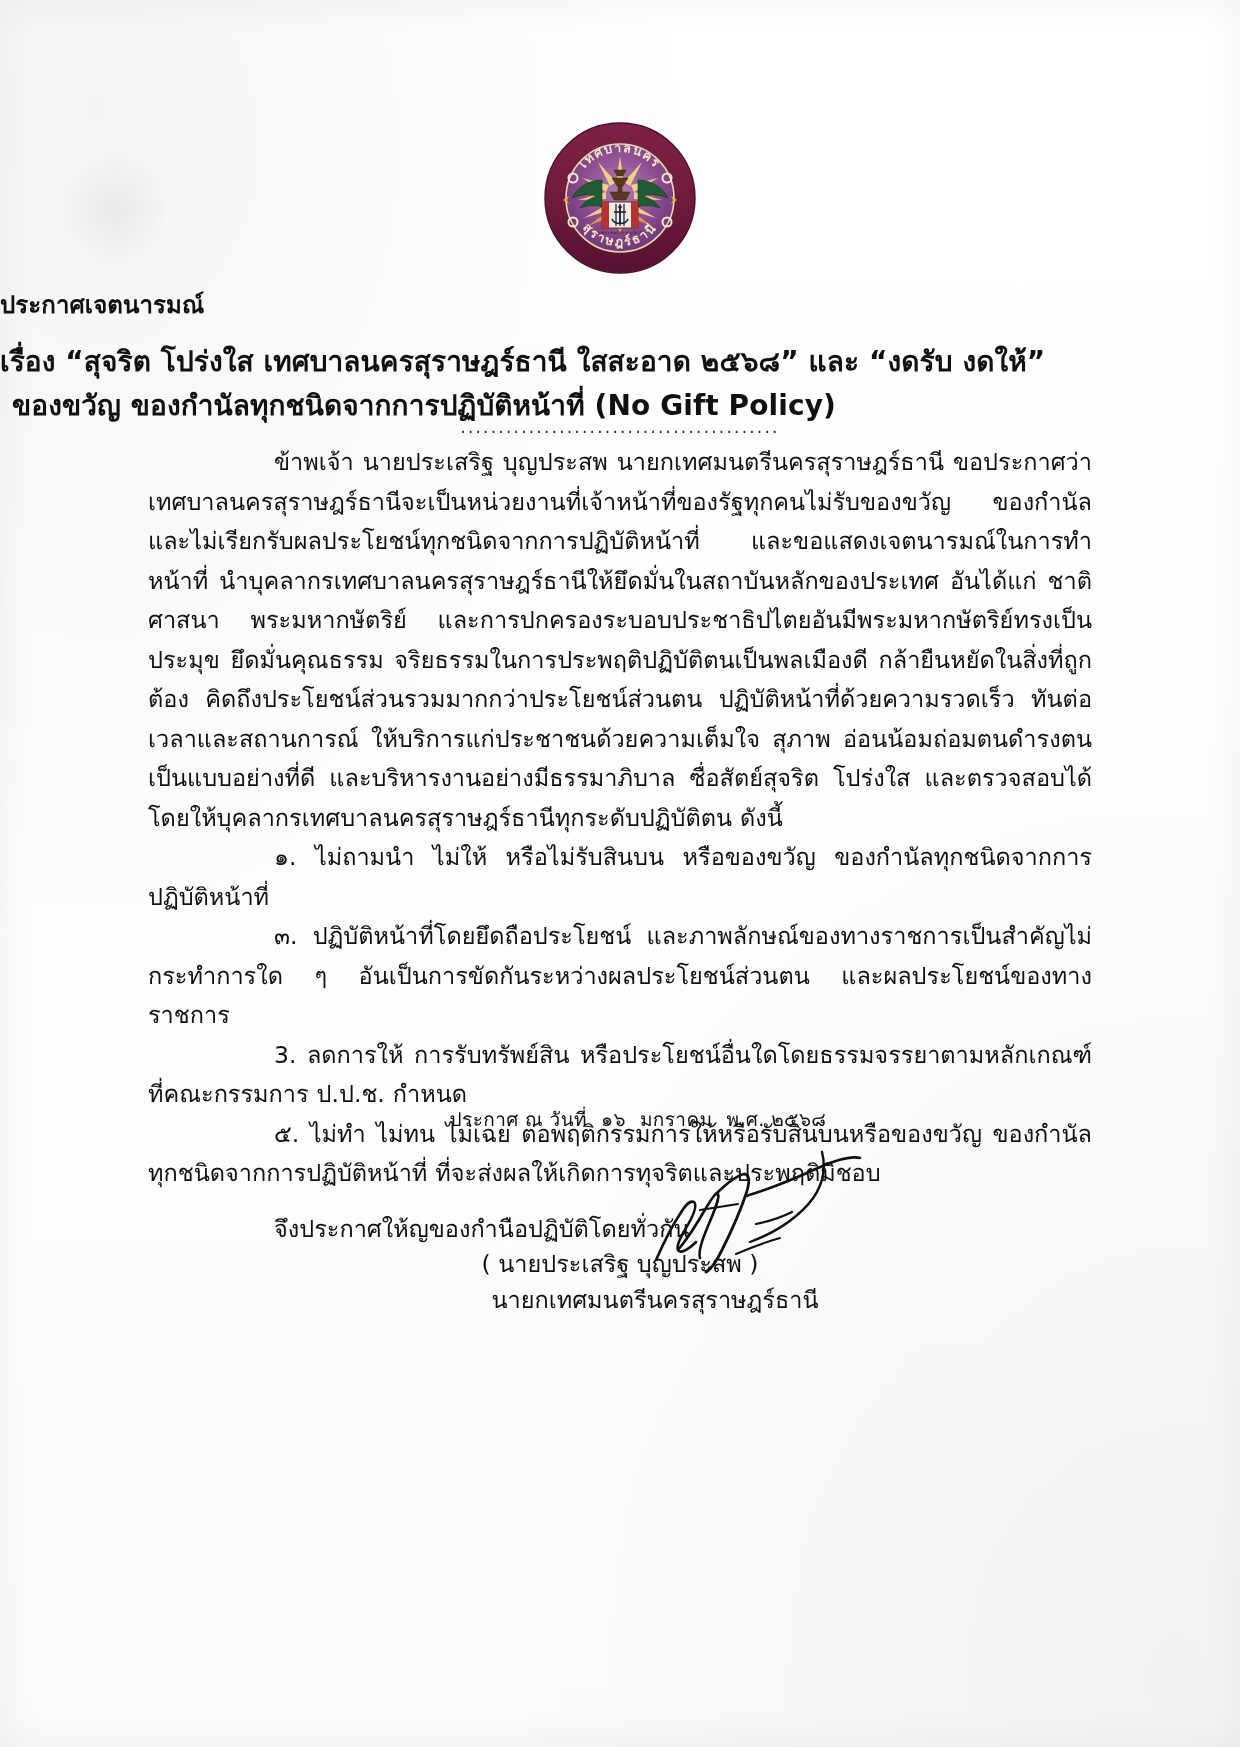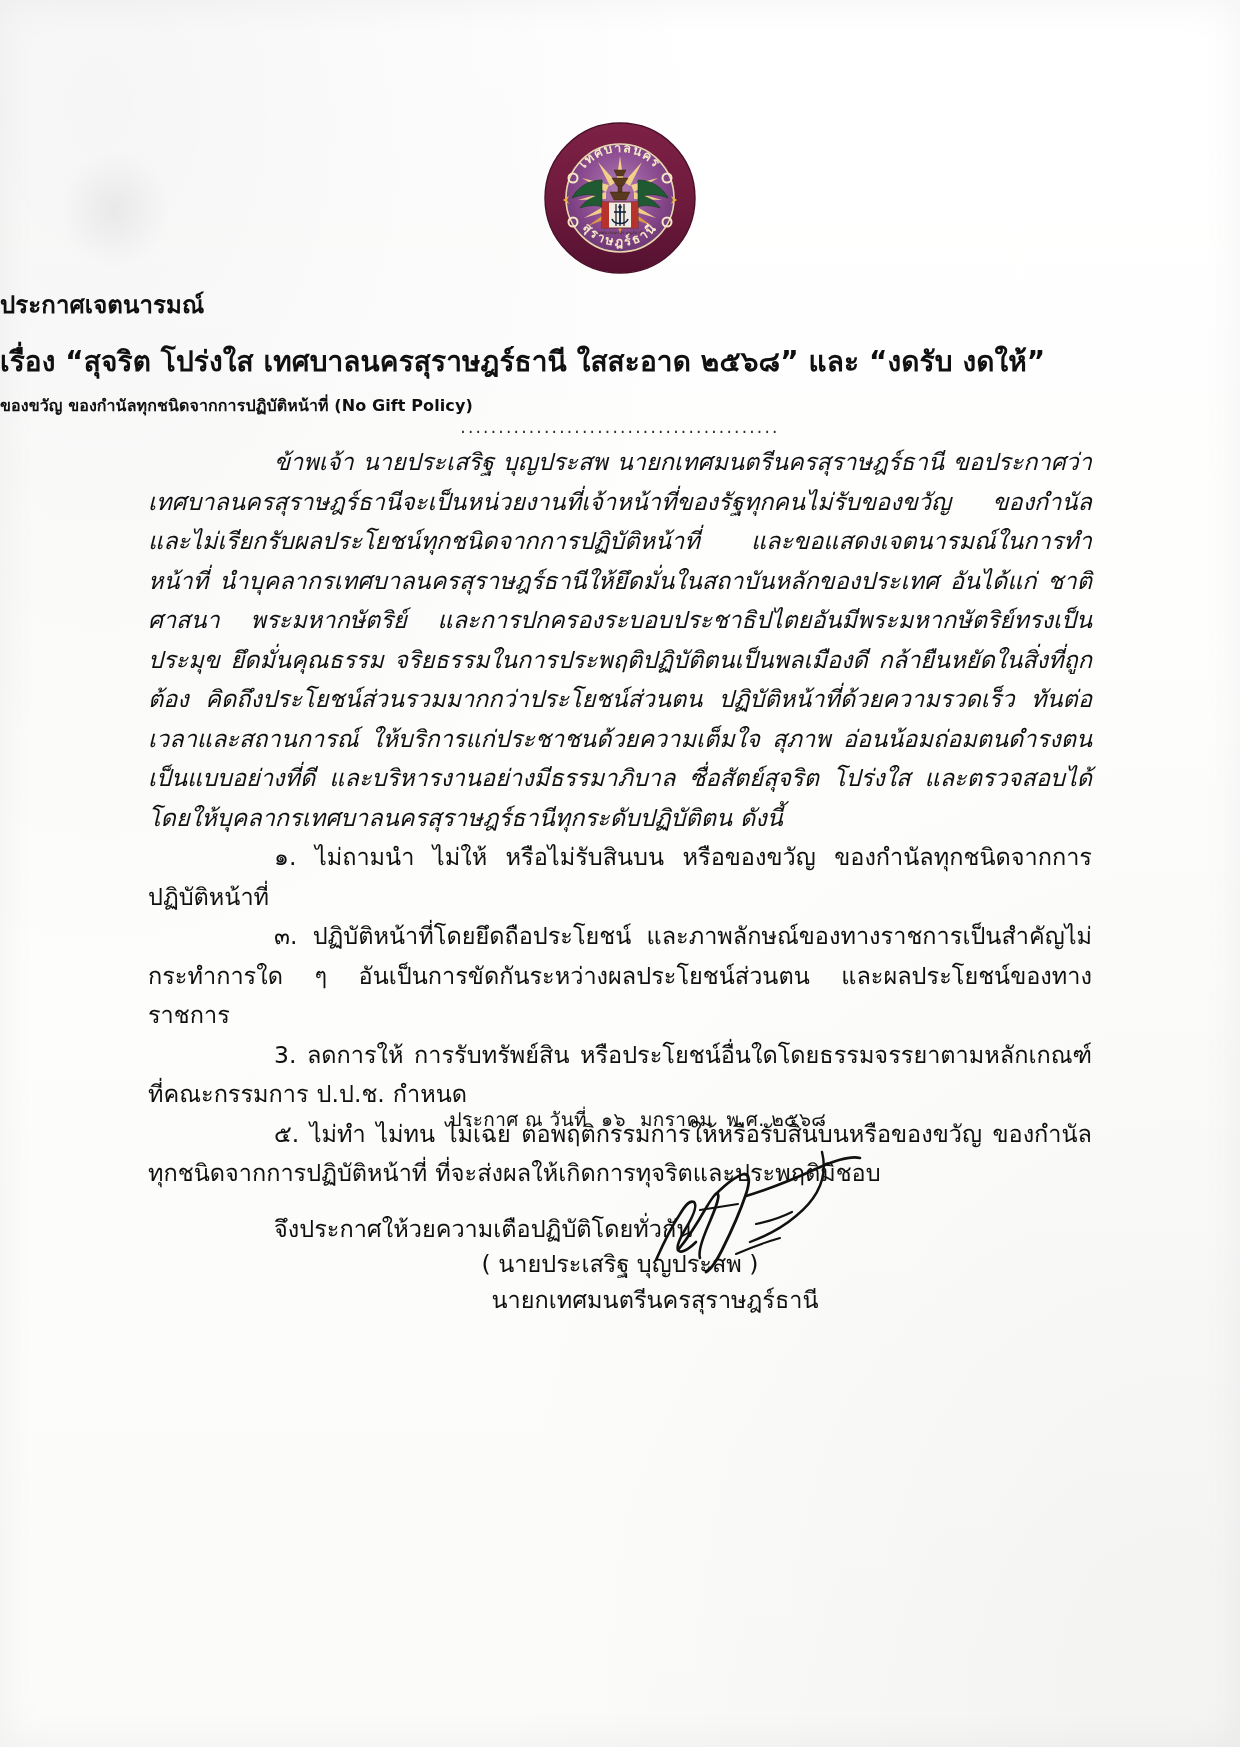--- a/index.html
+++ b/index.html
@@ -67,21 +67,21 @@
     left: 0; right: 0;
     top: 288px;
   }
   .title-line {
     font-weight: bold;
     line-height: 1.48;
     letter-spacing: 0.1px;
   }
   .t1 { font-size: 24px; }
   .t2 { font-size: 28px; margin-top: 17px; }
-  .t3 { font-size: 16px; margin-top: 12px; }
+  .t3 { font-size: 28px; margin-top: 3px; padding-left: 12px; }
 
   .dots {
     position: absolute;
     left: 0; right: 0;
     top: 417px;
     text-align: center;
     font-size: 17px;
     letter-spacing: 2.2px;
     color: #2a2a2a;
   }
@@ -93,21 +93,20 @@
     width: 944px;
   }
   .para {
     font-size: 23.5px;
     line-height: 39.5px;
     text-align: justify;
     text-justify: inter-word;
     text-indent: 126px;
     margin: 0 0 0 0;
     word-spacing: 0.5px;
-    font-style: italic;
   }
   .clause {
     font-size: 23.5px;
     line-height: 39.5px;
     text-align: justify;
     text-indent: 126px;
     margin: 0;
     word-spacing: 0.5px;
   }
   .closing {
@@ -267,21 +266,21 @@
   </div>
 
   <div class="dots">..........................................</div>
 
   <div class="body-area">
     <p class="para">ข้าพเจ้า นายประเสริฐ บุญประสพ นายกเทศมนตรีนครสุราษฎร์ธานี ขอประกาศว่าเทศบาลนครสุราษฎร์ธานีจะเป็นหน่วยงานที่เจ้าหน้าที่ของรัฐทุกคนไม่รับของขวัญ ของกำนัล และไม่เรียกรับผลประโยชน์ทุกชนิดจากการปฏิบัติหน้าที่ และขอแสดงเจตนารมณ์ในการทำหน้าที่ นำบุคลากรเทศบาลนครสุราษฎร์ธานีให้ยึดมั่นในสถาบันหลักของประเทศ อันได้แก่ ชาติ ศาสนา พระมหากษัตริย์ และการปกครองระบอบประชาธิปไตยอันมีพระมหากษัตริย์ทรงเป็นประมุข ยึดมั่นคุณธรรม จริยธรรมในการประพฤติปฏิบัติตนเป็นพลเมืองดี กล้ายืนหยัดในสิ่งที่ถูกต้อง คิดถึงประโยชน์ส่วนรวมมากกว่าประโยชน์ส่วนตน ปฏิบัติหน้าที่ด้วยความรวดเร็ว ทันต่อเวลาและสถานการณ์ ให้บริการแก่ประชาชนด้วยความเต็มใจ สุภาพ อ่อนน้อมถ่อมตนดำรงตนเป็นแบบอย่างที่ดี และบริหารงานอย่างมีธรรมาภิบาล ซื่อสัตย์สุจริต โปร่งใส และตรวจสอบได้โดยให้บุคลากรเทศบาลนครสุราษฎร์ธานีทุกระดับปฏิบัติตน ดังนี้</p>
     <p class="clause">๑. ไม่ถามนำ ไม่ให้ หรือไม่รับสินบน หรือของขวัญ ของกำนัลทุกชนิดจากการปฏิบัติหน้าที่</p>
     <p class="clause">๓. ปฏิบัติหน้าที่โดยยึดถือประโยชน์ และภาพลักษณ์ของทางราชการเป็นสำคัญไม่กระทำการใด ๆ อันเป็นการขัดกันระหว่างผลประโยชน์ส่วนตน และผลประโยชน์ของทางราชการ</p>
     <p class="clause">3. ลดการให้ การรับทรัพย์สิน หรือประโยชน์อื่นใดโดยธรรมจรรยาตามหลักเกณฑ์ที่คณะกรรมการ ป.ป.ช. กำหนด</p>
     <p class="clause">๕. ไม่ทำ ไม่ทน ไม่เฉย ต่อพฤติกรรมการให้หรือรับสินบนหรือของขวัญ ของกำนัลทุกชนิดจากการปฏิบัติหน้าที่ ที่จะส่งผลให้เกิดการทุจริตและประพฤติมิชอบ</p>
-    <p class="closing">จึงประกาศให้วยความเตือปฏิบัติโดยทั่วกัน</p>
+    <p class="closing">จึงประกาศให้ญของกำนือปฏิบัติโดยทั่วกัน</p>
   </div>
 
   <div class="date-line">
     <span>ประกาศ ณ วันที่</span><span class="sp"></span><span>๑๖</span><span class="sp"></span><span>มกราคม</span><span class="sp"></span><span>พ.ศ.</span> <span>๒๕๖๘</span>
   </div>
 
   <div class="sig-wrap">
     <svg viewBox="0 0 340 130" xmlns="http://www.w3.org/2000/svg">
       <g fill="none" stroke="#111111" stroke-linecap="round" stroke-linejoin="round">
         <path d="M262 2 C 268 26, 258 48, 236 66 C 222 78, 206 86, 190 92" stroke-width="2.4"></path>

